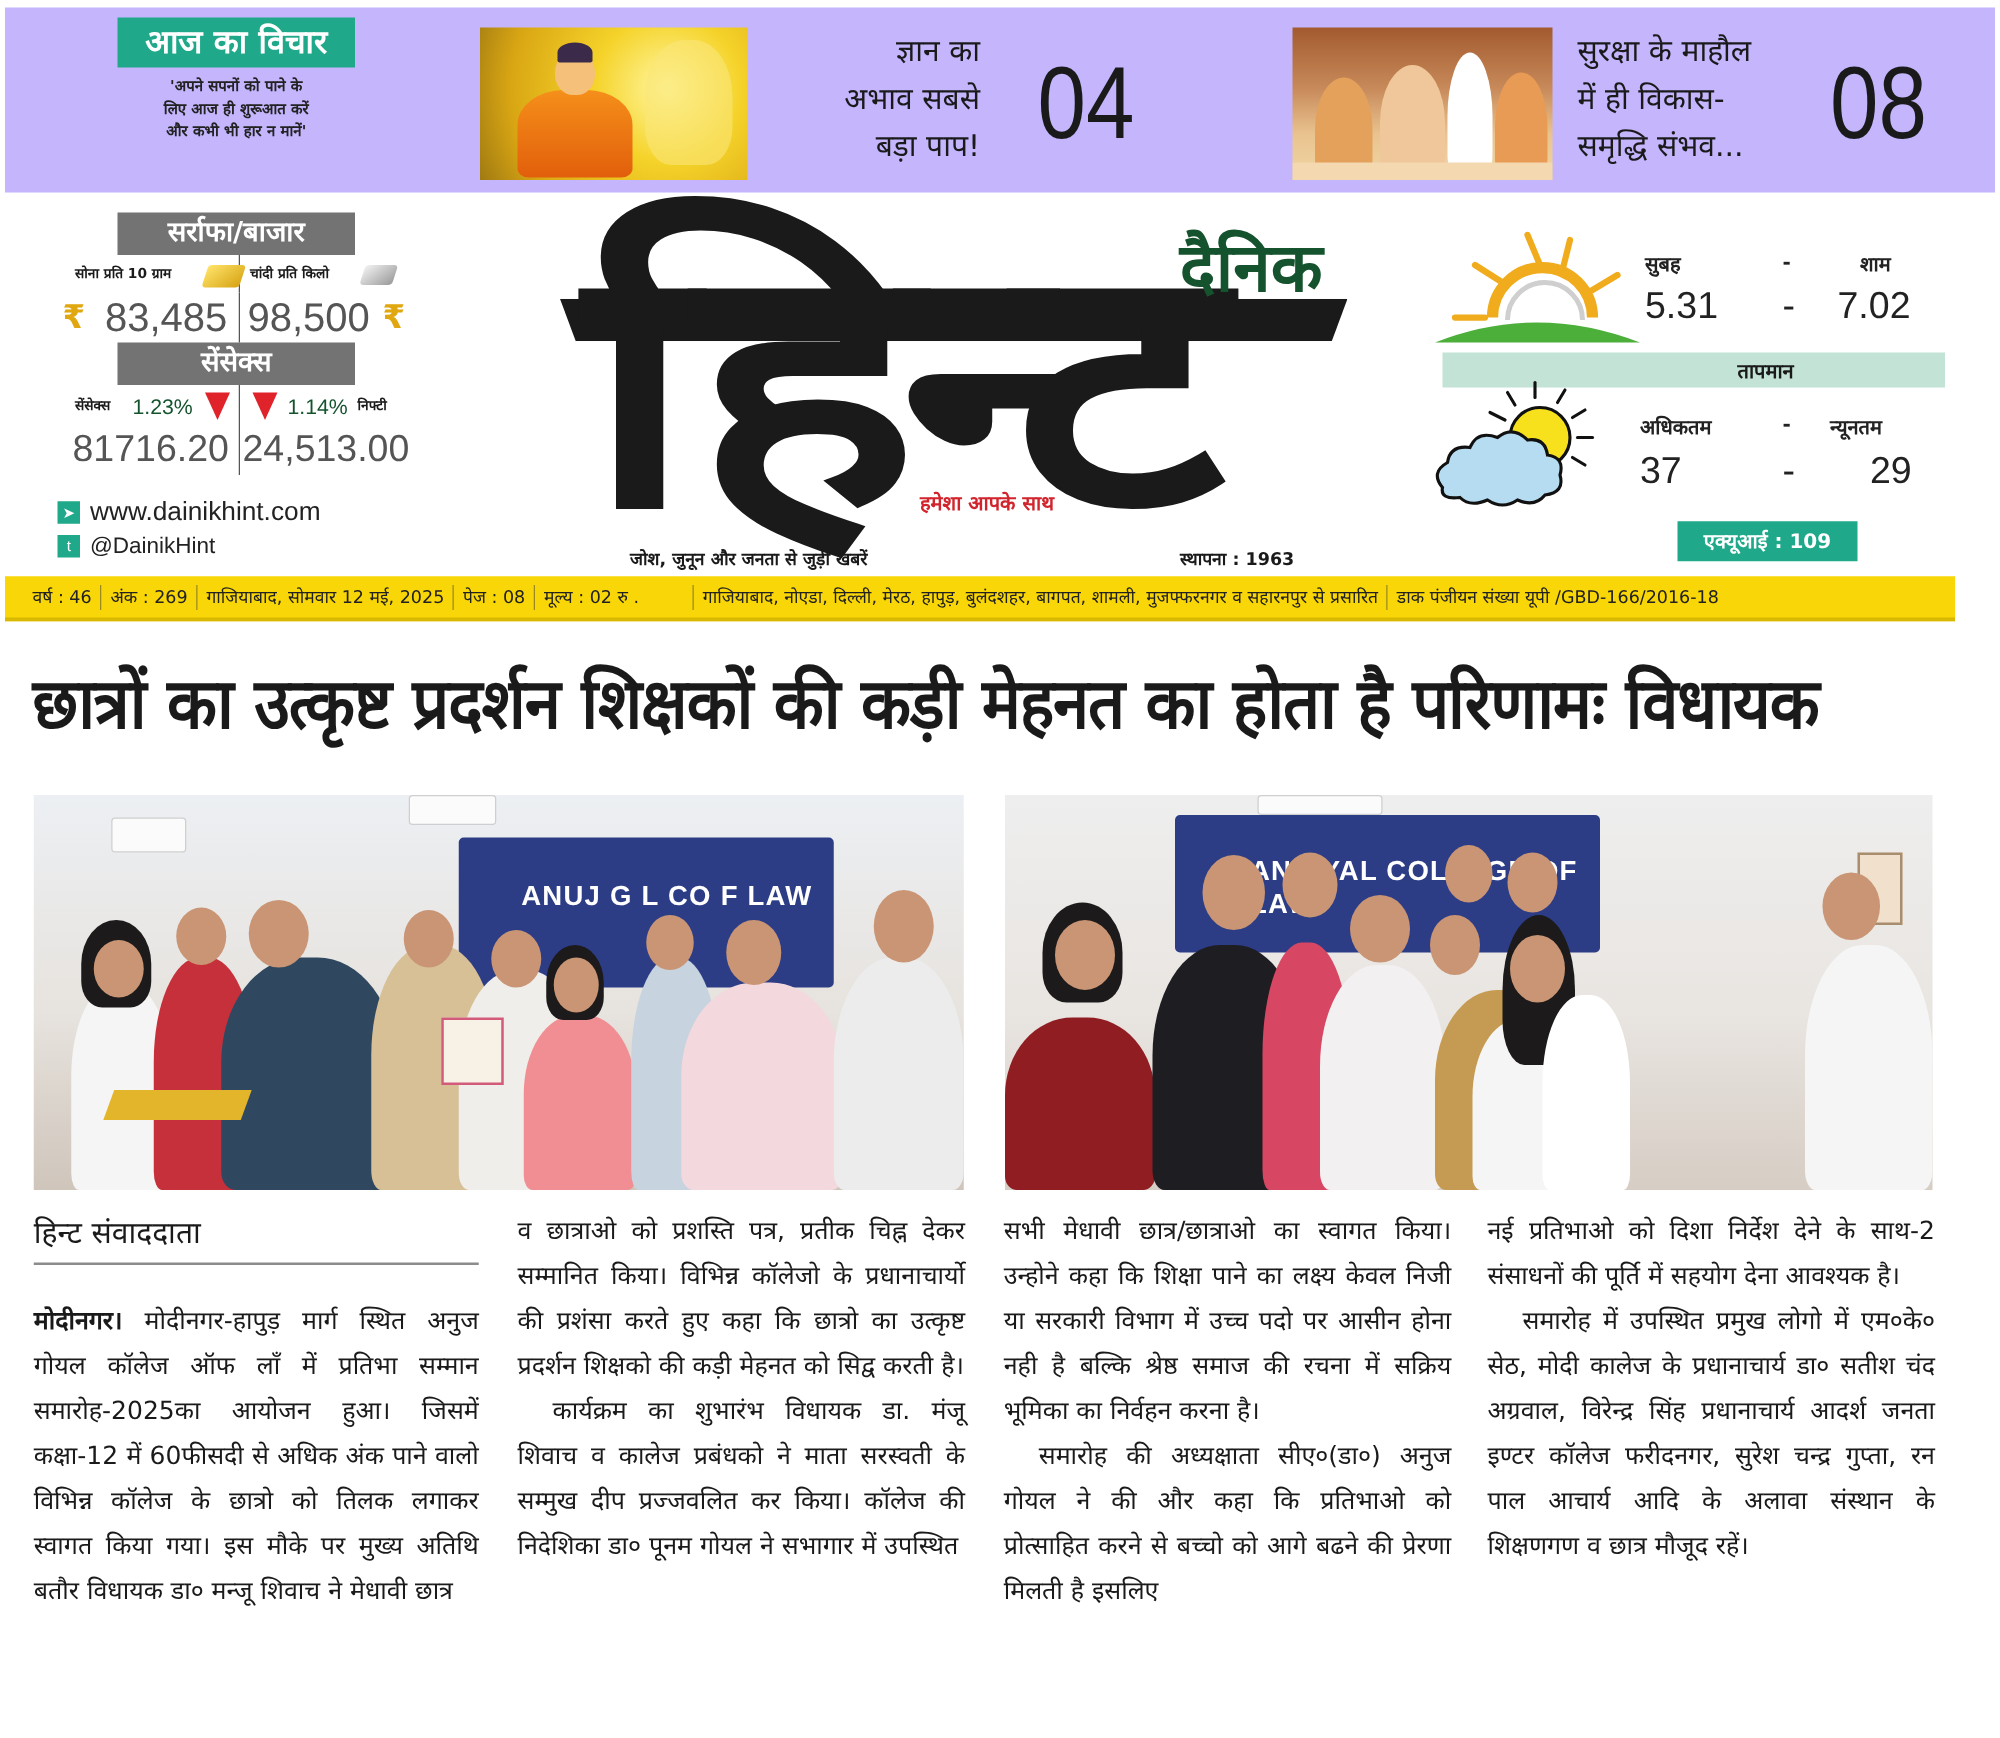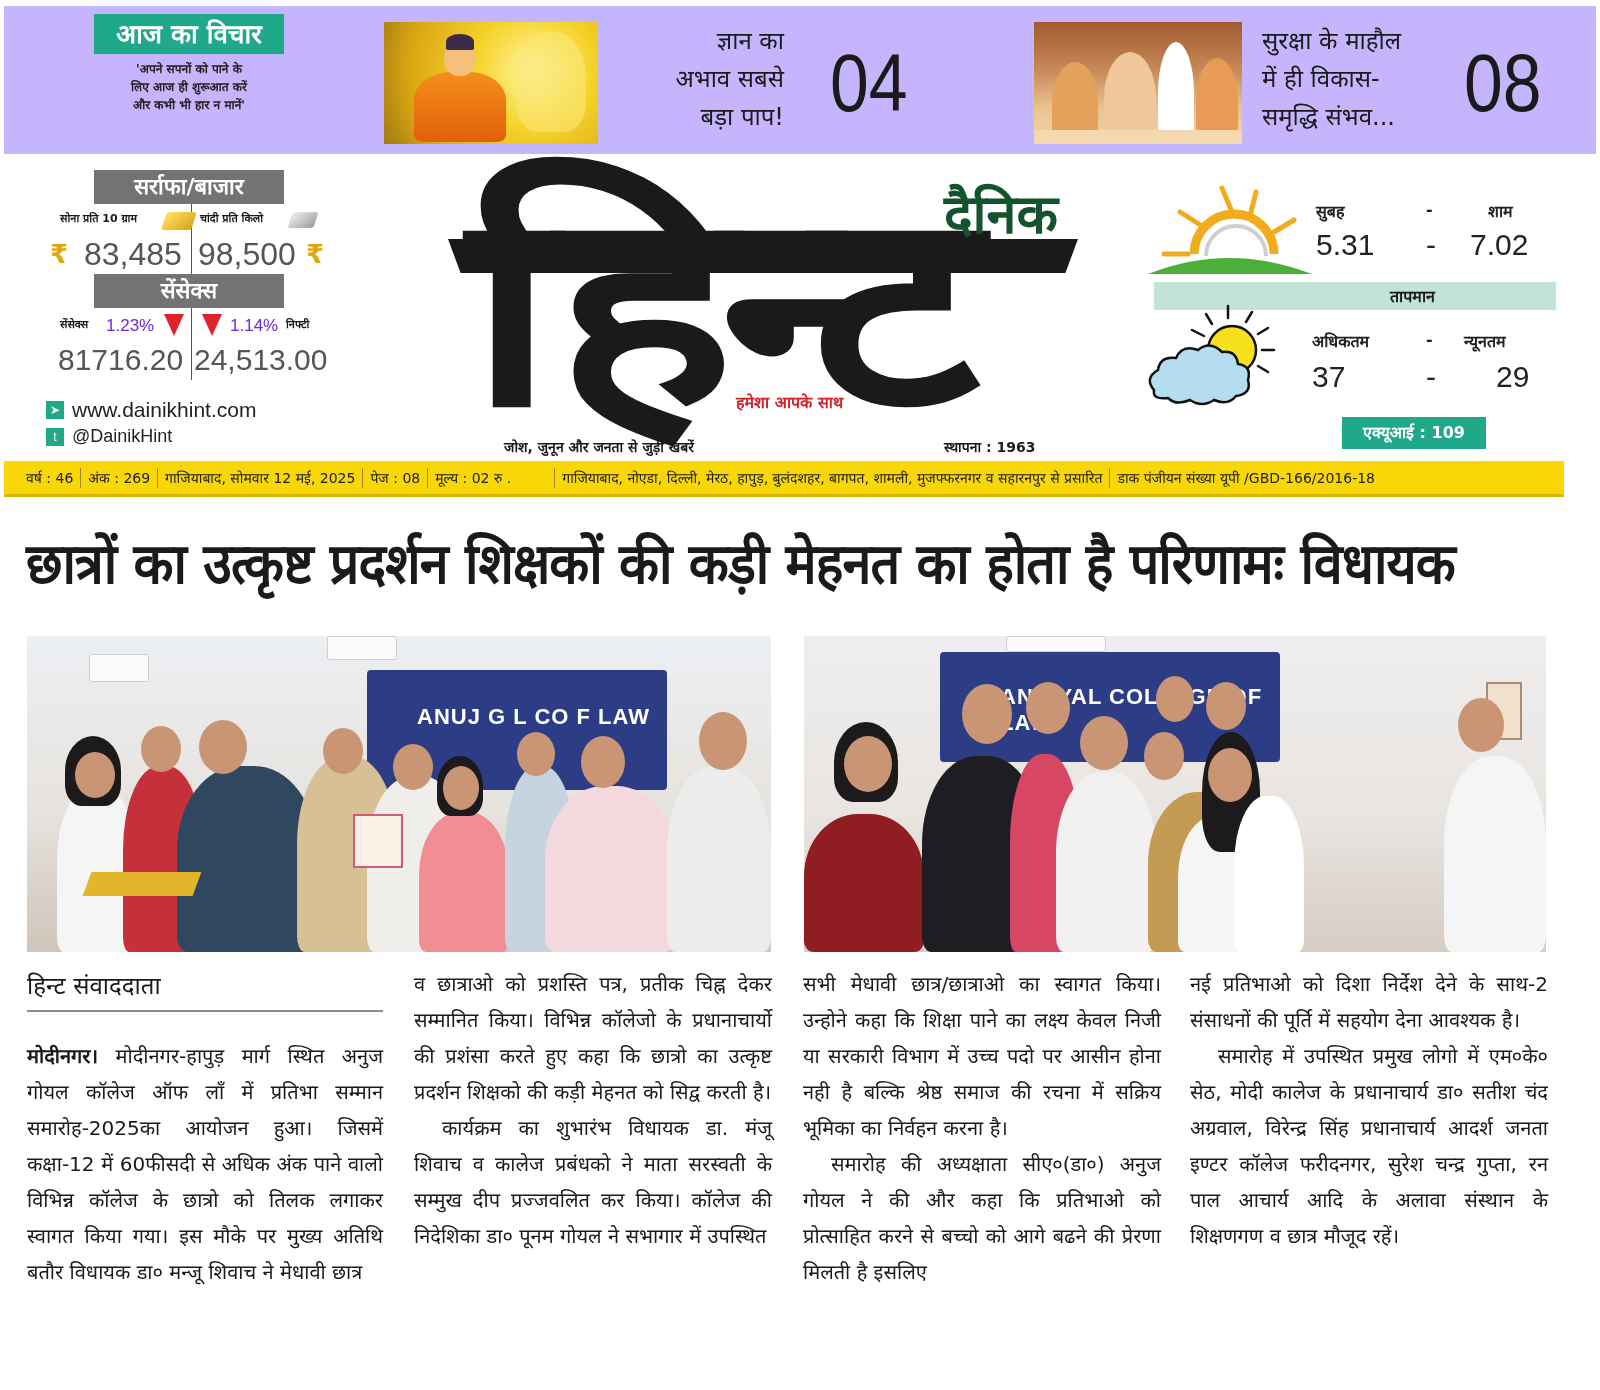--- a/index.html
+++ b/index.html
@@ -35,21 +35,21 @@
     
     .market { position: absolute; left: 40px; top: 170px; width: 300px; }
     .green-tab { background: #737373; color: #fff; font-weight: bold; text-align: center; font-size: 22px; height: 34px; line-height: 34px; width: 190px; margin-left: 54px; }
     .mk-row { position: relative; height: 40px; }
     .mk-divider { position: absolute; left: 151px; top: 0; width: 1px; background: #555; }
     .mk-label { position: absolute; font-size: 11px; font-weight: bold; top: 10px; }
     .mk-big { position: absolute; font-family: "Liberation Sans", sans-serif; font-size: 32px; color: #555; line-height: 40px; }
     .rupee { position: absolute; font-size: 26px; color: #e0a710; font-weight: bold; line-height: 40px; }
     .gold-bar { position: absolute; width: 30px; height: 18px; background: linear-gradient(135deg, #ffe46a, #d7a314); border-radius: 3px; transform: skewX(-18deg); }
     .silver-bar { position: absolute; width: 26px; height: 16px; background: linear-gradient(135deg, #f2f2f2, #9a9a9a); border-radius: 3px; transform: skewX(-18deg); }
-    .pct { position: absolute; font-family: "Liberation Sans", sans-serif; font-size: 17px; color: #6d28d9; top: 8px; }
+    .pct { position: absolute; font-family: "Liberation Sans", sans-serif; font-size: 17px; color: #14532d; top: 8px; }
     .down-tri { position: absolute; width: 0; height: 0; border-left: 10px solid transparent; border-right: 10px solid transparent; border-top: 22px solid #e0222a; top: 6px; }
     .social { position: absolute; left: 46px; font-family: "Liberation Sans", sans-serif; font-size: 21px; color: #222; display: flex; align-items: center; gap: 8px; }
     .social-ico { width: 18px; height: 18px; background: #1fa98a; color: #fff; font-size: 12px; line-height: 18px; text-align: center; display: inline-block; }
 
     .logo { position: absolute; left: 448px; top: 165px; width: 640px; height: 295px; }
     .logo-dainik { position: absolute; right: 30px; top: 10px; font-size: 54px; font-weight: bold; color: #14532d; }
     .logo-bar { position: absolute; left: 0; top: 74px; width: 630px; height: 34px; background: #1a1a1a; clip-path: polygon(0 0, 100% 0, 98% 100%, 2% 100%); }
     .logo-main { position: absolute; left: 20px; top: 0; font-size: 270px; font-weight: bold; color: #1a1a1a; line-height: 290px; letter-spacing: -12px; transform: scaleX(1.25); transform-origin: left top; }
     .logo-tagline-red { position: absolute; left: 288px; top: 226px; font-size: 16px; font-weight: bold; color: #d1242c; }
     .logo-sub-left { position: absolute; left: 56px; top: 272px; font-size: 14px; font-weight: bold; }

